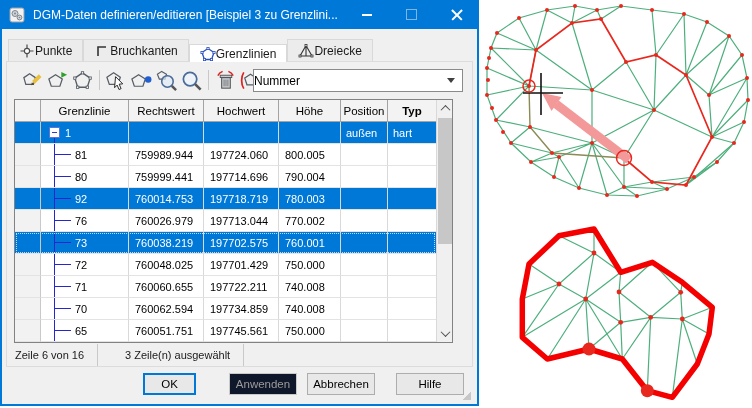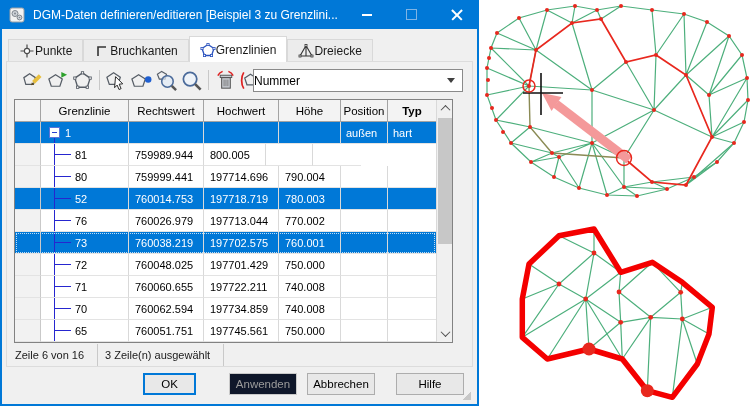--- a/index.html
+++ b/index.html
@@ -13,21 +13,21 @@
   .winbtn{width:45px;height:29px;display:flex;align-items:center;justify-content:center;flex:0 0 auto;}
   .glyph-min{width:10px;height:2px;background:#fff;}
   .glyph-max{width:9px;height:9px;border:1px solid #7fb4e4;}
   .closew{position:relative;width:14px;height:14px;}
   .closew i{position:absolute;left:0;top:6px;width:14px;height:1.6px;background:#fff;}
   .closew i.a{transform:rotate(45deg);} .closew i.b{transform:rotate(-45deg);}
   
   .tabbar{position:absolute;left:8px;top:36px;height:26px;display:flex;align-items:flex-end;}
   .tab{height:23px;display:flex;align-items:center;padding:0 10px;border:1px solid #d9d9d9;
        border-bottom:none;background:#ececec;font-size:12px;color:#1a1a1a;box-sizing:border-box;}
-  .tab.active{height:26px;background:#fff;position:relative;z-index:3;}
+  .tab.active{height:18px;background:#fff;position:relative;z-index:3;}
   .tabicon{width:16px;height:16px;flex:0 0 auto;display:block;}
   .tabpage{position:absolute;left:6px;top:61px;width:467px;height:306px;border:1px solid #dcdcdc;background:#f0f0f0;box-sizing:border-box;z-index:1;}
   
   .toolbar{position:absolute;left:14px;top:6px;height:24px;display:flex;align-items:center;gap:2px;}
   .tbtn{width:23px;height:23px;display:flex;align-items:center;justify-content:center;}
   .tsep{width:1px;height:20px;background:#c8c8c8;margin:0 3px;}
   .combo{position:absolute;left:246px;top:7px;width:210px;height:23px;background:#fff;border:1px solid #8a8a8a;
          box-sizing:border-box;display:flex;align-items:center;font-size:12px;}
   .combo span.val{padding-left:0;flex:1;}
   .combo-arrow{width:0;height:0;border-left:4px solid transparent;border-right:4px solid transparent;border-top:5px solid #404040;margin-right:7px;}
@@ -58,21 +58,21 @@
   .trow.foc::after{content:'';position:absolute;inset:1px;border:1px dotted #bcdcf5;pointer-events:none;}
   
   .vscroll{width:17px;border-left:1px solid #d9d9d9;background:#f0f0f0;position:relative;box-sizing:border-box;}
   .sbtn{position:absolute;left:0;width:16px;height:17px;display:flex;align-items:center;justify-content:center;}
   .sbtn.up{top:0;} .sbtn.down{bottom:0;}
   .chev{width:6px;height:6px;border-left:1.6px solid #505050;border-top:1.6px solid #505050;}
   .chev.u{transform:rotate(45deg) translate(1px,1px);}
   .chev.d{transform:rotate(225deg) translate(1px,1px);}
   .thumb{position:absolute;left:1px;top:18px;width:14px;height:126px;background:#c7c7c7;}
   
-  .statusbar{position:absolute;left:1px;top:282px;width:463px;height:22px;background:#f0f0f0;display:flex;font-size:11px;color:#1a1a1a;align-items:center;}
+  .statusbar{position:absolute;left:1px;top:282px;width:463px;height:22px;background:#f0f0f0;display:flex;font-size:11px;color:#1a1a1a;align-items:center;gap:20px;}
   .ssec{height:100%;display:flex;align-items:center;padding-left:7px;border-right:1px solid #c9c9c9;box-sizing:border-box;}
   .ssec.s1{width:90px;} .ssec.s2{width:126px;}
   
   .btn{position:absolute;top:373px;height:22px;background:#e8e8e8;border:1px solid #adadad;box-sizing:border-box;
        font-size:11.5px;display:flex;align-items:center;justify-content:center;color:#000;font-family:"Liberation Sans",sans-serif;}
   .btn.ok{left:143px;width:53px;border:2px solid #0078d7;}
   .btn.apply{left:229px;width:68px;border-color:#c9c9c9;color:#9b9b9b;background:#0f172a;}
   .btn.cancel{left:307px;width:68px;}
   .btn.help{left:396px;width:68px;}
   .grip{position:absolute;right:8px;bottom:6px;width:8px;height:8px;
@@ -259,20 +259,21 @@
           </div>
 
           <div class="trow">
             <div class="c csel"></div>
             <div class="c ctree">
                 <i class="vl"></i>
                 <i class="br"></i>
                 <span class="cnum">81</span>
               </div>
             <div class="c cr">759989.944</div>
+            <div class="c cr">197724.060</div>
             <div class="c ch">800.005</div>
             <div class="c cp"></div>
             <div class="c ct"></div>
           </div>
 
           <div class="trow">
             <div class="c csel"></div>
             <div class="c ctree">
                 <i class="vl"></i>
                 <i class="br"></i>
@@ -283,21 +284,21 @@
             <div class="c ch">790.004</div>
             <div class="c cp"></div>
             <div class="c ct"></div>
           </div>
 
           <div class="trow sel">
             <div class="c csel"></div>
             <div class="c ctree">
                 <i class="vl"></i>
                 <i class="br"></i>
-                <span class="cnum">52</span>
+                <span class="cnum">92</span>
               </div>
             <div class="c cr">760014.753</div>
             <div class="c cr">197718.719</div>
             <div class="c ch">780.003</div>
             <div class="c cp"></div>
             <div class="c ct"></div>
           </div>
 
           <div class="trow">
             <div class="c csel"></div>

